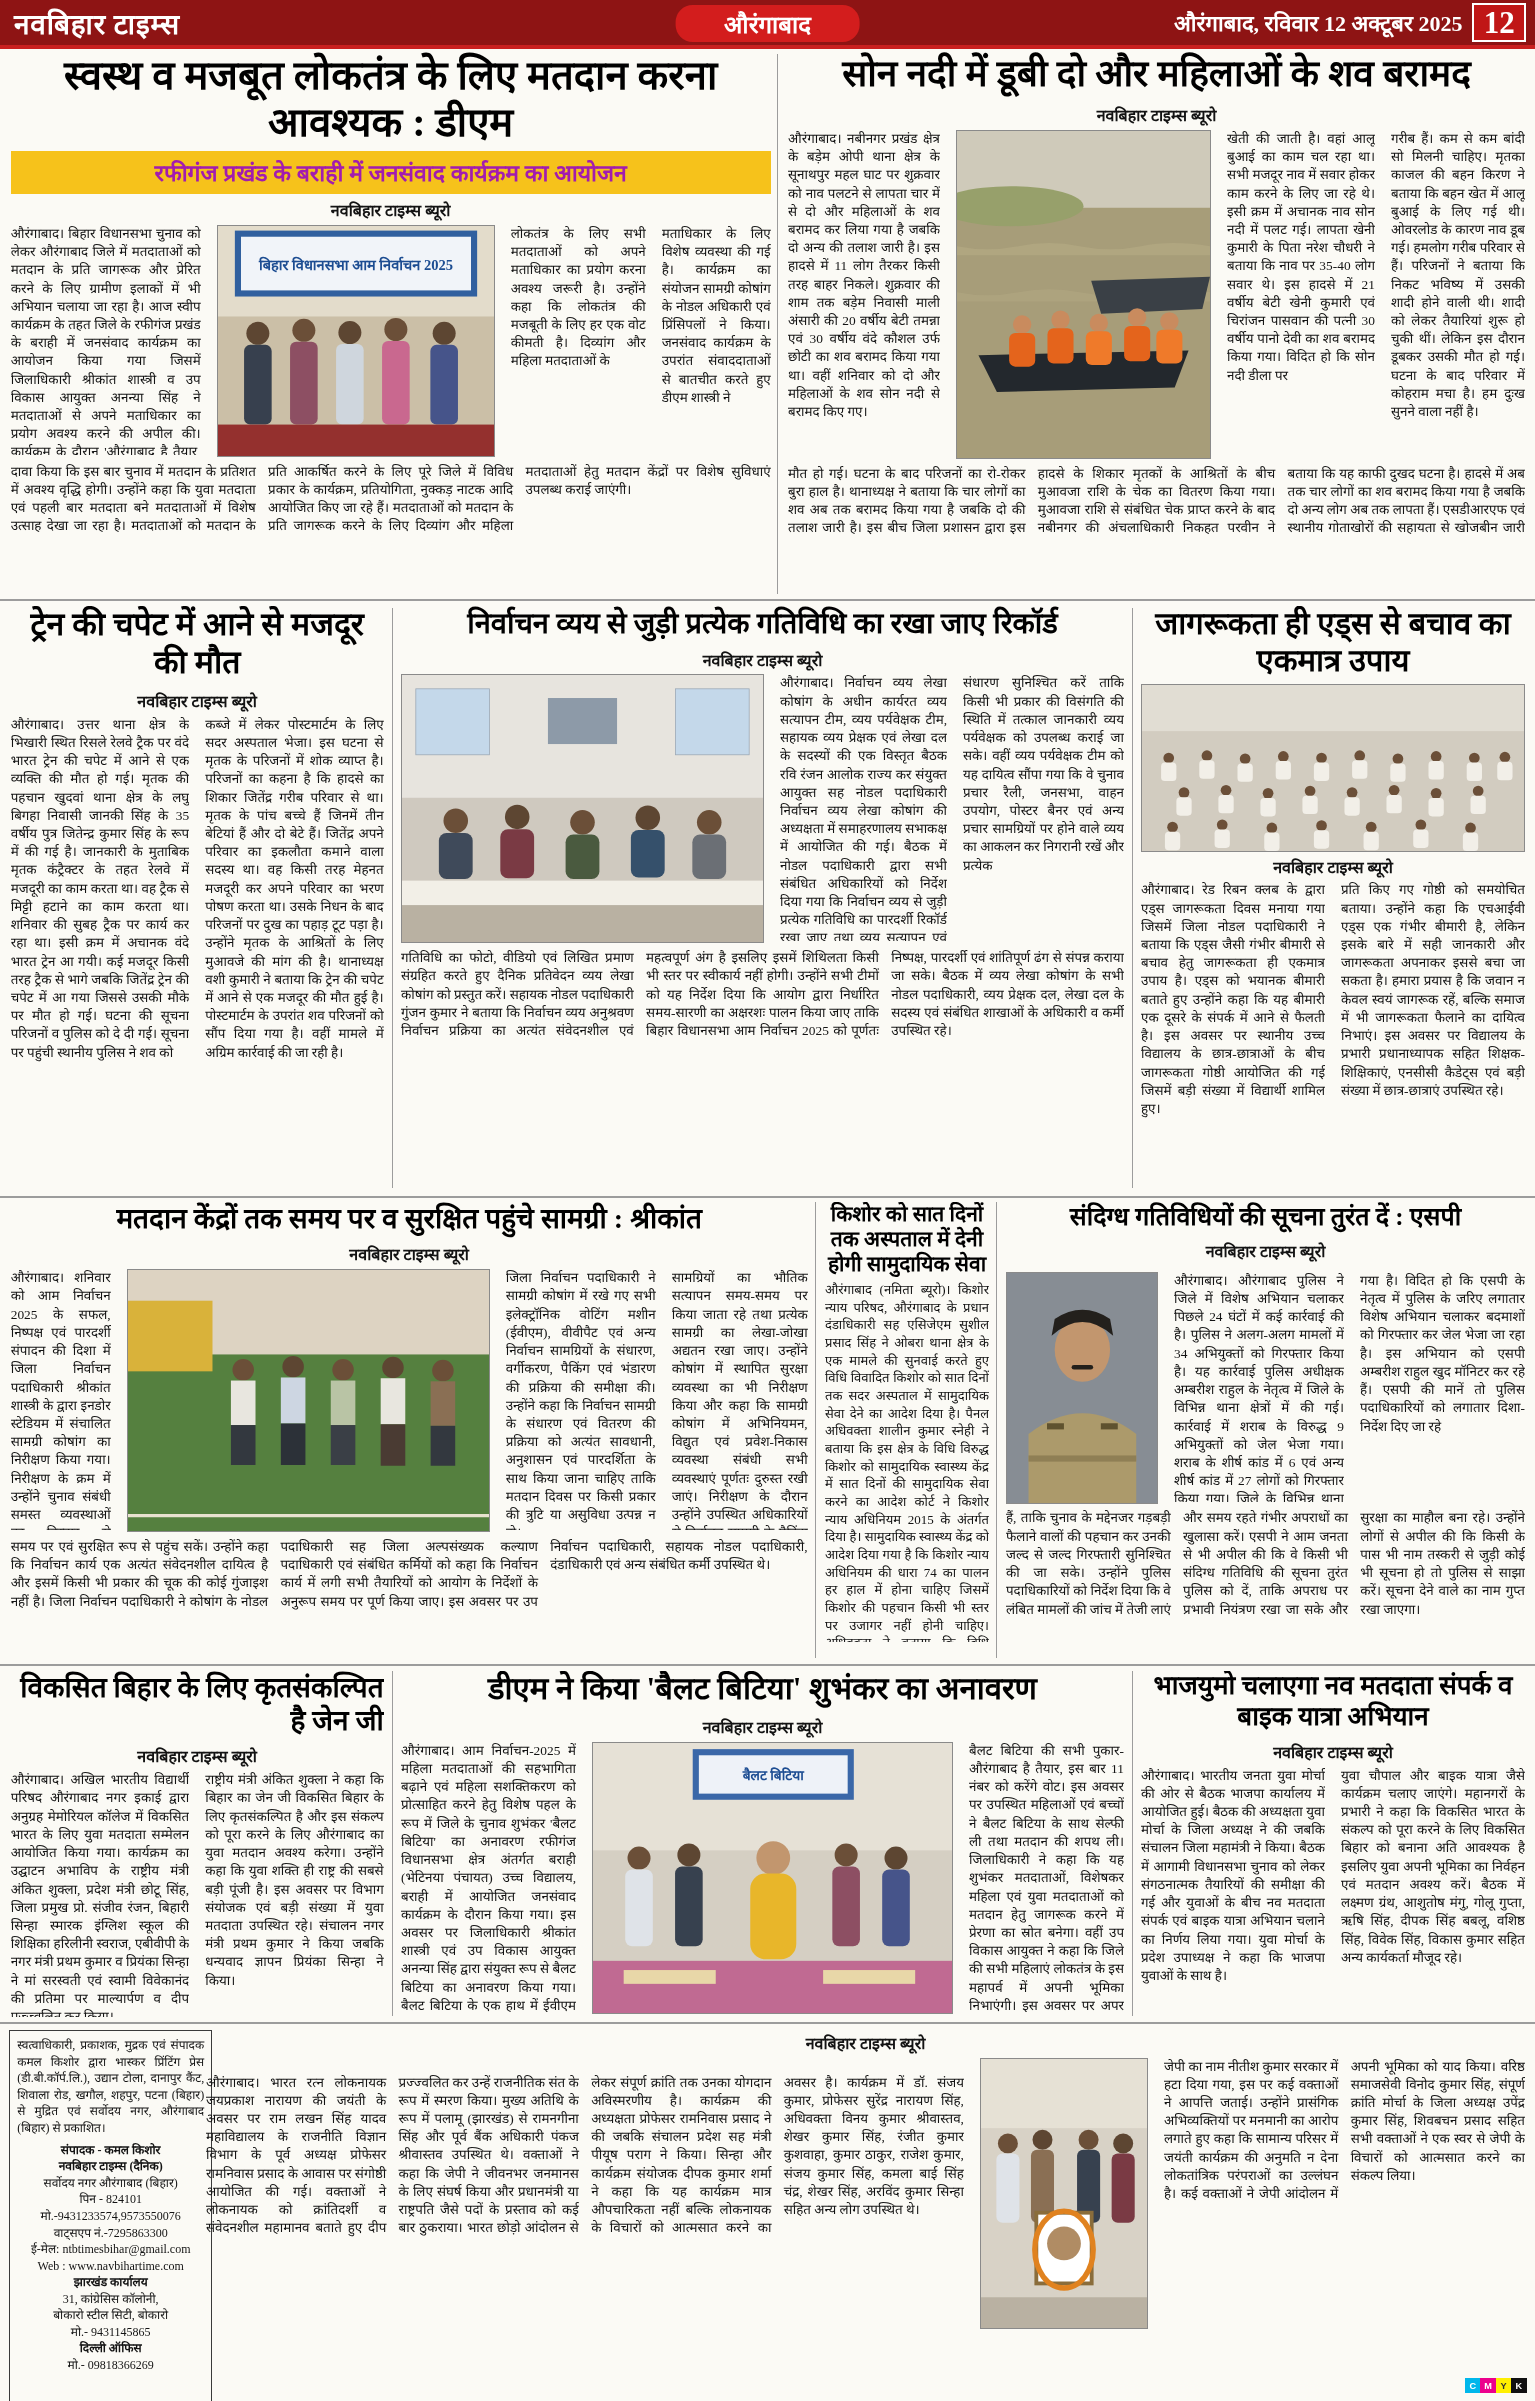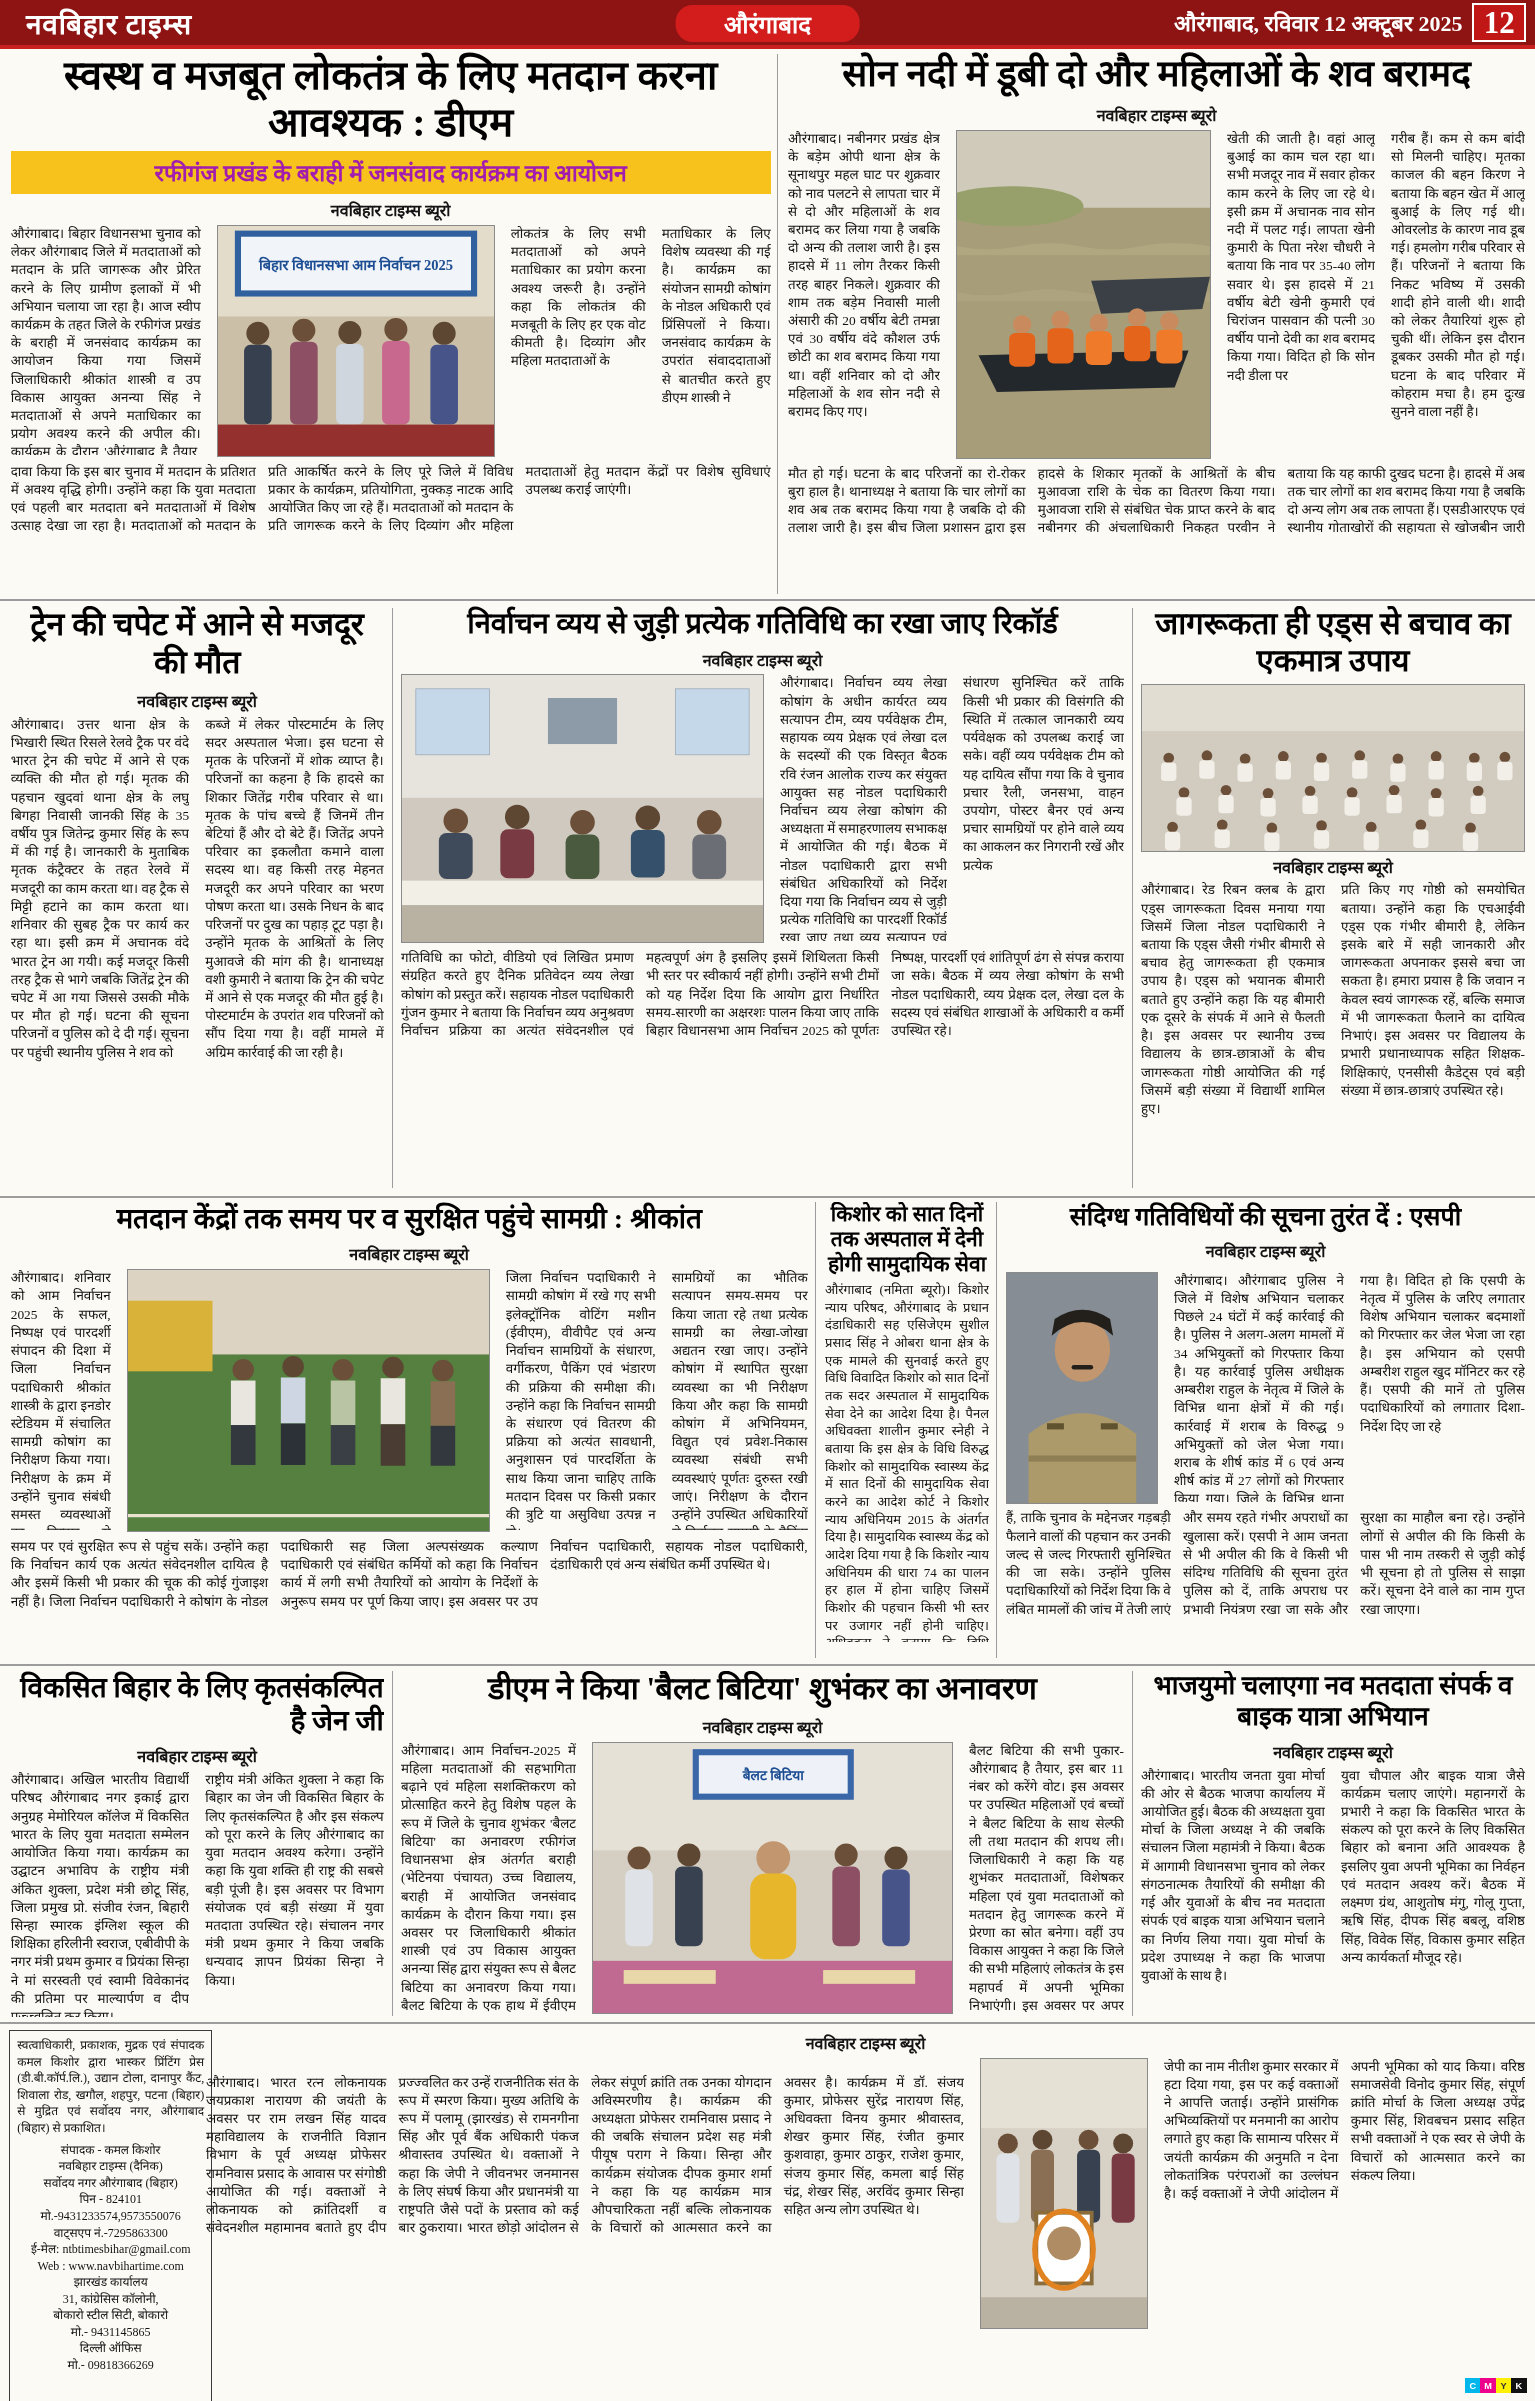--- a/index.html
+++ b/index.html
@@ -1,19 +1,19 @@
 <!DOCTYPE html>
 <html style="font-size:12.3px"><head>
 <meta charset="utf-8">
 <style>
   html,body{margin:0;padding:0;}
   body{background:#cfcfcf;font-family:"Liberation Serif","DejaVu Serif",serif;}
   .page{position:relative;width:1535px;height:2401px;background:#fbfaf5;overflow:hidden;color:#131313;margin:0 auto;}
   .masthead{position:absolute;left:0;top:0;width:1535px;height:45px;background:#8e1414;color:#fff;display:flex;align-items:center;}
-  .paper-name{font-size:28px;font-weight:bold;padding-left:26px;letter-spacing:0.8px;}
+  .paper-name{font-size:28px;font-weight:bold;padding-left:14px;letter-spacing:0.8px;}
   .edition-badge{position:absolute;left:50%;top:4.6px;transform:translateX(-50%);background:#d31d1d;border-radius:17px;padding:2.3px 49px;font-size:24px;font-weight:bold;}
   .mast-right{margin-left:auto;display:flex;align-items:center;gap:10px;padding-right:9.2px;}
   .dateline{font-size:22px;font-weight:bold;}
   .page-number{font-size:31px;font-weight:bold;background:#c01616;border:2.3px solid #fff;padding:0 9.2px;line-height:1.15;}
   .top-rule{position:absolute;left:0;top:45px;width:1535px;height:3.8px;background:#c92020;}
   .article{position:absolute;overflow:hidden;}
   .headline{font-weight:bold;line-height:1.18;color:#000;text-align:center;margin:0 0 4.6px 0;}
   .subhead-yellow{background:#f6c21b;color:#a21caf;font-weight:bold;font-size:23px;text-align:center;padding:5.4px 4.6px;margin:4.6px 0 1.5px;}
   .banner-red{background:#8c1111;color:#fff;font-weight:bold;font-size:21px;text-align:center;padding:5.4px 7.7px;}
   .byline{font-weight:bold;font-size:16px;text-align:center;padding:3.8px 0;}
@@ -22,21 +22,21 @@
   .photo-box{margin:0;border:0.8px solid #8a8a8a;background:#ddd;flex:none;overflow:hidden;}
   .photo-box svg{display:block;width:100%;height:100%;}
   .cols2{column-count:2;column-gap:12.3px;}
   .cols3{column-count:3;column-gap:12.3px;}
   .cols4{column-count:4;column-gap:12.3px;margin-top:16px;}
   .divider-h{position:absolute;background:#9c9c9c;height:1.5px;}
   .divider-v{position:absolute;background:#9c9c9c;width:0.8px;}
   .publisher-box{position:absolute;border:1.5px solid #3a3a3a;padding:6.1px 7px;font-size:12px;line-height:1.38;overflow:hidden;background:#fbfaf5;}
   .publisher-box .para{text-align:justify;margin-bottom:5.4px;}
   .pub-line{text-align:center;}
-  .pub-line.bold{font-weight:normal;}
+  .pub-line.bold{font-weight:bold;}
   .cmyk{position:absolute;display:flex;}
   .cmyk span{width:15.4px;height:15.4px;font-size:9.2px;font-weight:bold;display:flex;align-items:center;justify-content:center;font-family:"Liberation Sans",sans-serif;}
   .cmyk .c{background:#00b7eb;color:#fff;}
   .cmyk .m{background:#ec008c;color:#fff;}
   .cmyk .y{background:#ffef00;color:#333;}
   .cmyk .k{background:#111;color:#fff;}
 </style>
 </head>
 <body>
 

